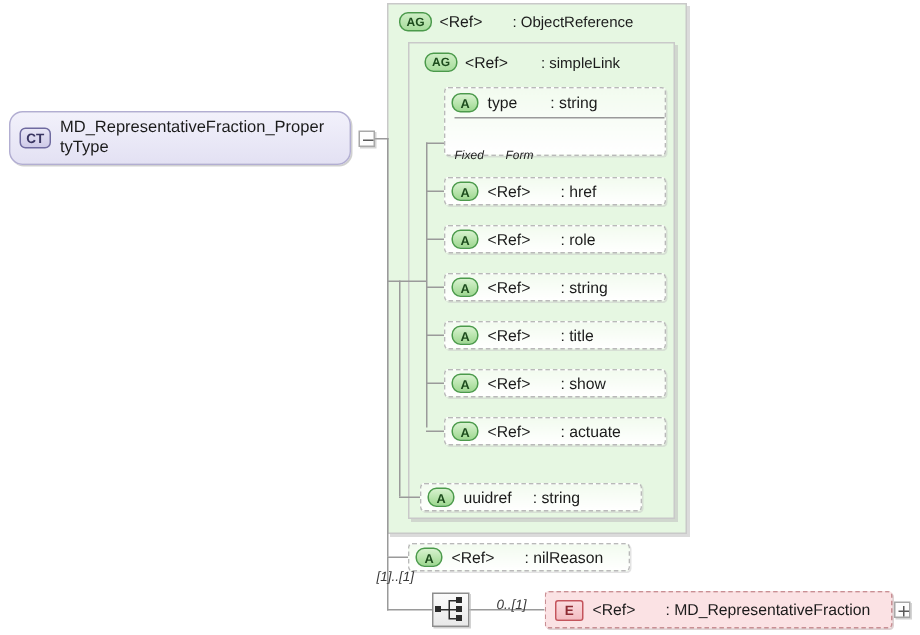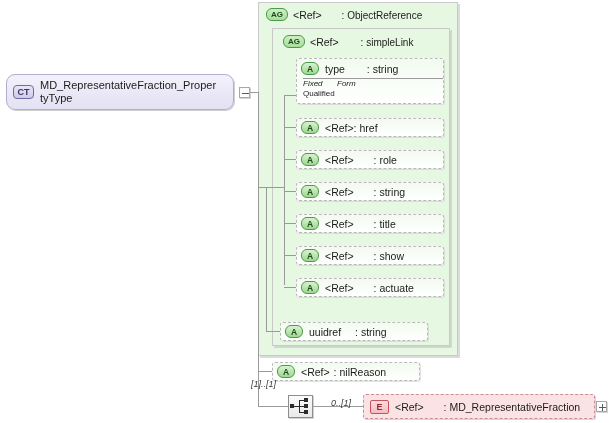--- a/index.html
+++ b/index.html
@@ -86,21 +86,21 @@
   .a-type{font-size:10.5px;color:#1b1b1b;}
 
   
   #attr-type{
     left:296px;top:58px;width:148px;height:46px;align-items:flex-start;
     flex-direction:column;padding:3px 0 0 4px;
   }
   #attr-type .row1{display:flex;align-items:center;width:100%;}
   .facets{
     margin-top:3px;margin-left:2px;width:140px;
-    border-top:1px solid #9a9a9a;padding-top:0;
+    border-top:1px solid #9a9a9a;padding-top:20px;
     display:grid;grid-template-columns:34px auto;row-gap:0px;
     font-size:8px;line-height:10px;color:#222;
   }
   .facets .k{font-style:italic;}
   .facets .v{font-weight:normal;}
 
   
   #el-ref{
     left:363px;top:394px;width:232px;height:25px;
     background:#fbe2e4;border:1px dashed #c98f94;
@@ -192,28 +192,27 @@
       <span class="badge badge-a">A</span>
       <span class="a-name">type</span>
       <span class="a-type" style="margin-left:22px;">
         <span>:</span>
         <span>string</span>
       </span>
     </div>
     <div class="facets">
       <span class="k">Fixed</span>
       <span class="k">Form</span>
-      <span class="v">Qualified</span>
     </div>
   </div>
 
   <div class="attr" style="left:296px;top:118px;width:148px;height:19px;">
     <span class="badge badge-a">A</span>
     <span class="a-name">&lt;Ref&gt;</span>
-    <span class="a-type" style="">
+    <span class="a-type" style="margin-left:20px;">
       <span>:</span>
       <span>href</span>
     </span>
   </div>
 
   <div class="attr" style="left:296px;top:150px;width:148px;height:19px;">
     <span class="badge badge-a">A</span>
     <span class="a-name">&lt;Ref&gt;</span>
     <span class="a-type" style="margin-left:20px;">
       <span>:</span>
@@ -262,21 +261,21 @@
     <span class="a-name">uuidref</span>
     <span class="a-type" style="margin-left:14px;">
       <span>:</span>
       <span>string</span>
     </span>
   </div>
 
   <div class="attr" style="left:272px;top:362px;width:148px;height:19px;">
     <span class="badge badge-a">A</span>
     <span class="a-name">&lt;Ref&gt;</span>
-    <span class="a-type" style="margin-left:4px;">
+    <span class="a-type" style="margin-left:20px;">
       <span>:</span>
       <span>nilReason</span>
     </span>
   </div>
 
   <span class="card" id="card-left">[1]..[1]</span>
   <span class="card" id="card-right">0..[1]</span>
 
   <div id="seq">
     <div class="bar" style="left:3px;top:10px;width:8px;height:1px;"></div>

